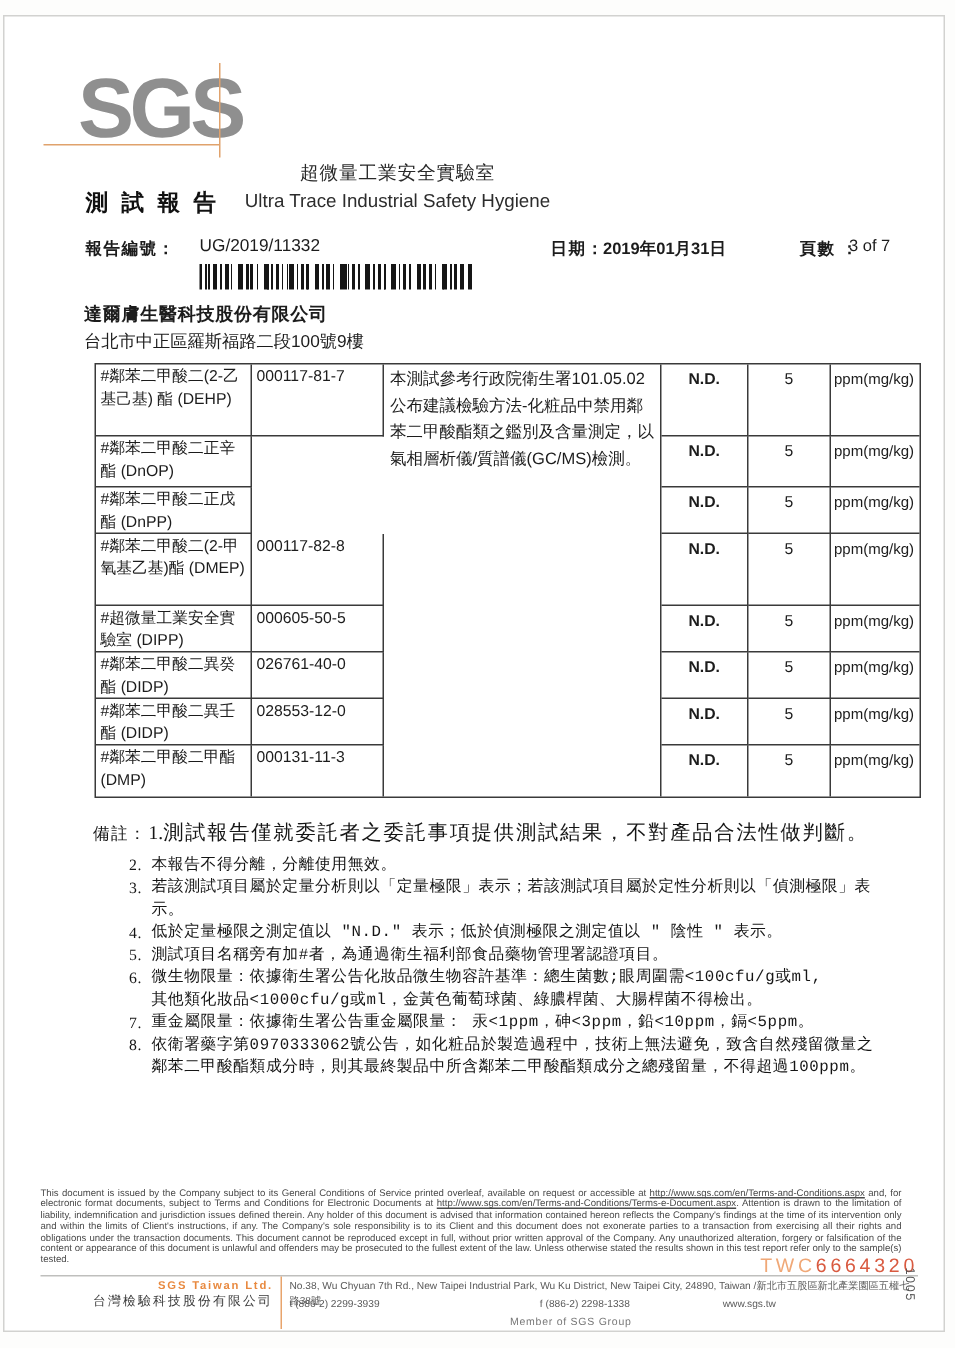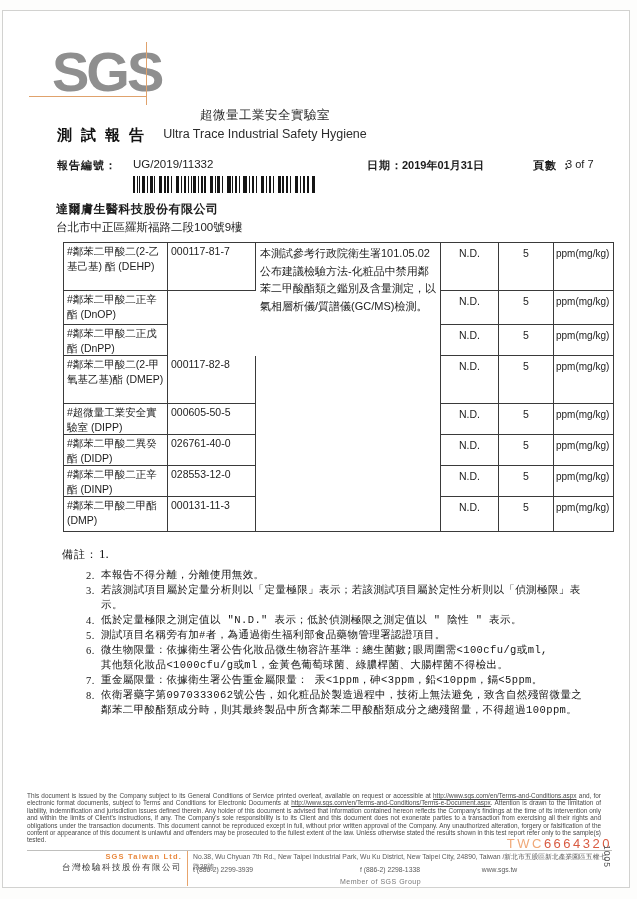--- a/index.html
+++ b/index.html
@@ -43,21 +43,21 @@
                    display:grid;
                    grid-template-columns:104px 88px 185px 58px 55px 59px;
                    grid-template-rows:48px 34px 31px 48px 31px 31px 31px 34px;
                    border:1px solid #3a3a3a; background:#fff; }
   .tcell { border-right:1px solid #3a3a3a; border-bottom:1px solid #3a3a3a;
            padding:1px 3px; font-size:10.5px; line-height:15px; overflow:hidden; }
   .item-cell { grid-column:1; }
   .cas-cell  { grid-column:2; }
   .method-cell { grid-column:3; grid-row:1 / 9; border-bottom:none;
                  font-size:11px; line-height:17.5px; padding:2px 4px; }
-  .res-cell  { grid-column:4; text-align:center; padding-top:3px; }
+  .res-cell  { grid-column:4; text-align:center; padding-top:3px;font-weight:bold; }
   .lim-cell  { grid-column:5; text-align:center; padding-top:3px; }
   .unit-cell { grid-column:6; border-right:none; padding:3px 1px 1px 2px; font-size:10px; }
   .gr1{grid-row:1} .gr2{grid-row:2} .gr3{grid-row:3} .gr4{grid-row:4}
   .gr5{grid-row:5} .gr6{grid-row:6} .gr7{grid-row:7} .gr8{grid-row:8}
   .gr8.tcell { border-bottom:none; }
 
   
   .notes { position:absolute; left:62px; top:546px; width:530px;
            font-family:"Liberation Serif",serif; color:#151515; }
   .note1-row { display:flex; align-items:baseline; margin-bottom:6px; }
@@ -150,39 +150,40 @@
     <div class="tcell res-cell gr5">N.D.</div>
     <div class="tcell lim-cell gr5">5</div>
     <div class="tcell unit-cell gr5">ppm(mg/kg)</div>
 
     <div class="tcell item-cell gr6">#鄰苯二甲酸二異癸酯 (DIDP)</div>
     <div class="tcell cas-cell gr6">026761-40-0</div>
     <div class="tcell res-cell gr6">N.D.</div>
     <div class="tcell lim-cell gr6">5</div>
     <div class="tcell unit-cell gr6">ppm(mg/kg)</div>
 
-    <div class="tcell item-cell gr7">#鄰苯二甲酸二正辛酯 (DINP)</div>
+    <div class="tcell item-cell gr7">#鄰苯二甲酸二異壬酯 (DIDP)</div>
     <div class="tcell cas-cell gr7">028553-12-0</div>
     <div class="tcell res-cell gr7">N.D.</div>
     <div class="tcell lim-cell gr7">5</div>
     <div class="tcell unit-cell gr7">ppm(mg/kg)</div>
 
     <div class="tcell item-cell gr8">#鄰苯二甲酸二甲酯 (DMP)</div>
     <div class="tcell cas-cell gr8">000131-11-3</div>
     <div class="tcell res-cell gr8">N.D.</div>
     <div class="tcell lim-cell gr8">5</div>
     <div class="tcell unit-cell gr8">ppm(mg/kg)</div>
 
     <div class="tcell method-cell">本測試參考行政院衛生署101.05.02公布建議檢驗方法-化粧品中禁用鄰苯二甲酸酯類之鑑別及含量測定，以氣相層析儀/質譜儀(GC/MS)檢測。</div>
   </div>
 
   <div class="notes">
     <div class="note1-row">
       <span class="notes-label">備註：</span>
       <span class="note1-num">1.</span>
+      <span class="note1-text">測試報告僅就委託者之委託事項提供測試結果，不對產品合法性做判斷。</span>
     </div>
     <div class="note-item">
       <span class="note-num">2.</span>
       <span class="note-text">本報告不得分離，分離使用無效。</span>
     </div>
     <div class="note-item">
       <span class="note-num">3.</span>
       <span class="note-text">若該測試項目屬於定量分析則以「定量極限」表示；若該測試項目屬於定性分析則以「偵測極限」表示。</span>
     </div>
     <div class="note-item">

